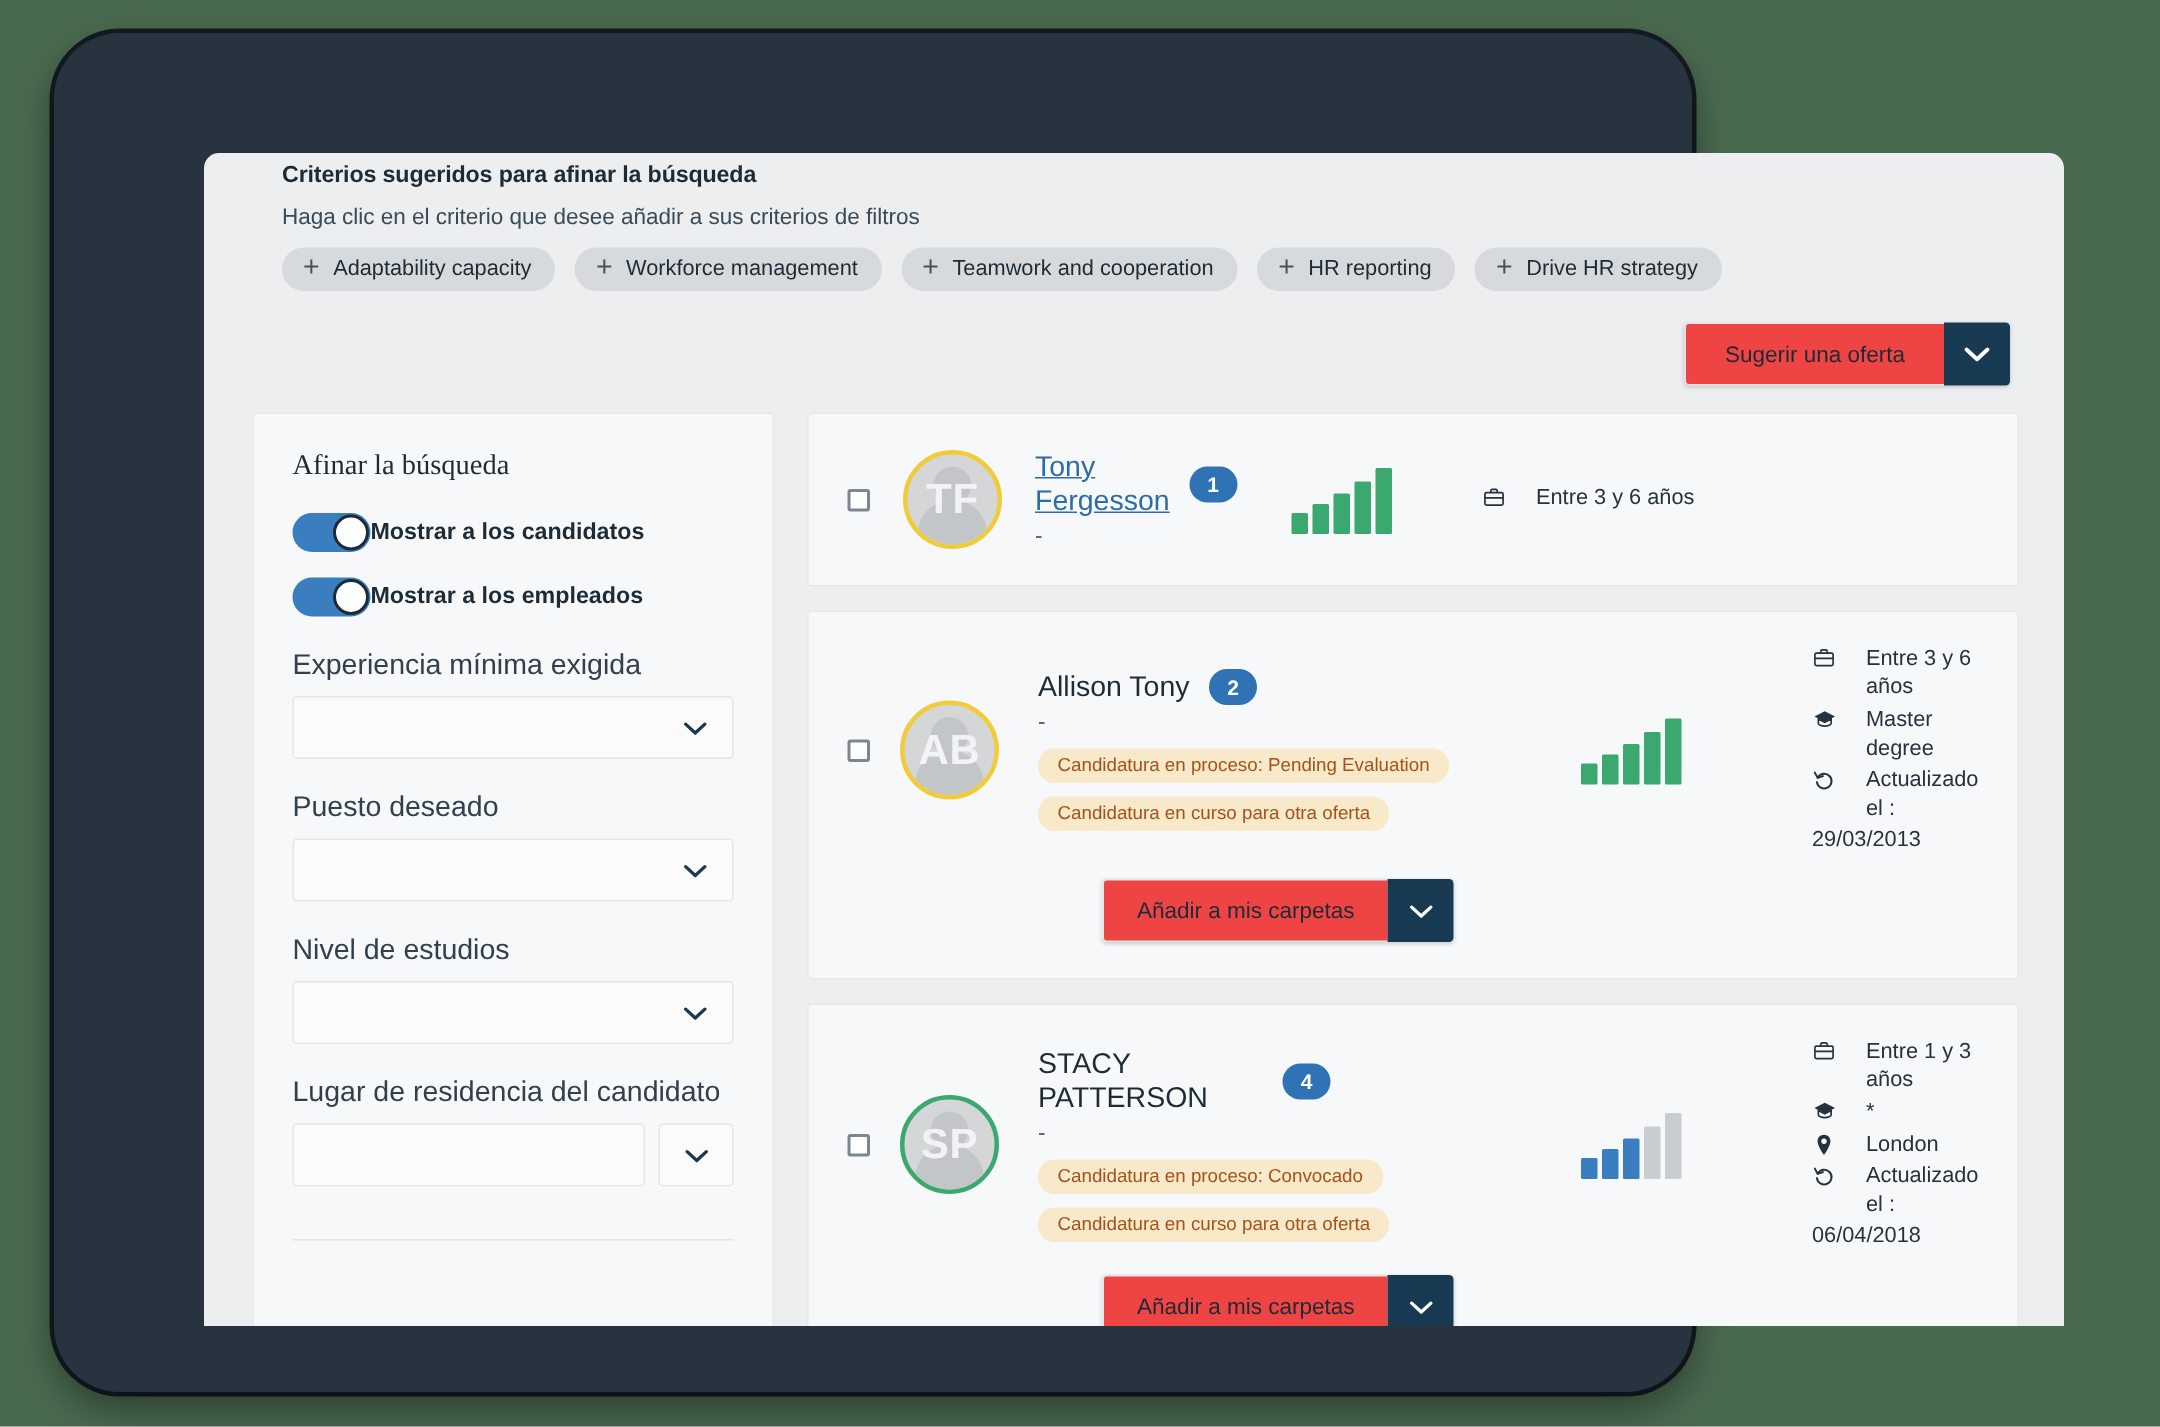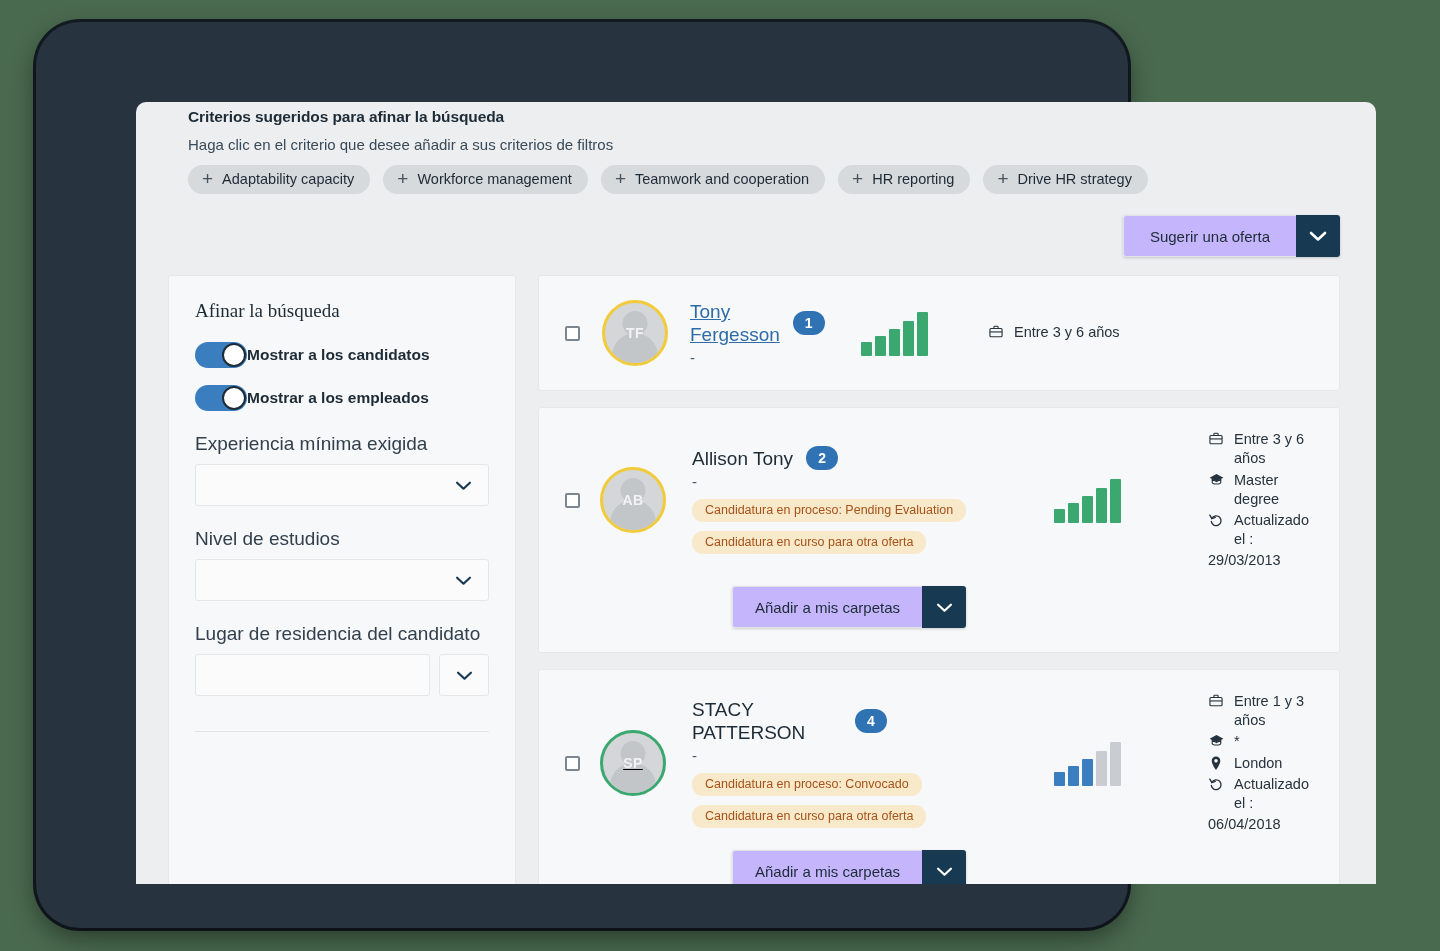--- a/index.html
+++ b/index.html
@@ -58,21 +58,21 @@
   }
 
   
   #suggest-offer-row {
     display: flex; justify-content: flex-end;
     padding-right: 36px; margin-top: 21px;
   }
   .split-btn { display: flex; height: 42px;
     box-shadow: 0 1px 3px rgba(0,0,0,.18); border-radius: 3px; }
   .split-btn .main {
-    background: #c4b5fd; color: #1d2b36;
+    background: #ef4444; color: #1d2b36;
     display: flex; align-items: center; justify-content: center;
     font-size: 15px; padding: 0 26px;
     border: 1px solid #e0e2e5; border-right: none;
     border-radius: 3px 0 0 3px;
     cursor: pointer;
   }
   .split-btn .caret {
     background: #173a52; width: 44px;
     display: flex; align-items: center; justify-content: center;
     border-radius: 0 3px 3px 0; cursor: pointer;
@@ -143,34 +143,34 @@
     background: #fff; border-radius: 2px; flex: 0 0 15px; cursor: pointer;
   }
 
   .avatar {
     width: 66px; height: 66px; border-radius: 50%;
     display: flex; align-items: center; justify-content: center;
     position: relative; overflow: hidden;
     background: #d4d6d8; flex: 0 0 66px;
   }
   .avatar.ring-gold { border: 3px solid #f2cb3b; }
-  .avatar.ring-green { border: 3px solid #3aa86f; text-decoration: underline; }
+  .avatar.ring-green { border: 3px solid #3aa86f; }
   .avatar .silhouette {
     position: absolute; left: 50%; bottom: -14px;
     transform: translateX(-50%);
     width: 46px; height: 44px; border-radius: 23px 23px 0 0;
     background: #c3c6c9;
   }
   .avatar .silhouette-head {
     position: absolute; left: 50%; top: 8px; transform: translateX(-50%);
     width: 25px; height: 25px; border-radius: 50%; background: #c3c6c9;
   }
   .avatar .initials {
     position: relative; z-index: 2;
-    font-size: 14px; font-weight: bold; color: #f2f3f4;
+    font-size: 28px; font-weight: bold; color: #f2f3f4;
     letter-spacing: .5px;
   }
 
   .cand-name {
     font-size: 19px; color: #1d2b36; line-height: 1.22;
   }
   .cand-name.link { color: #2d6ca8; text-decoration: underline; }
   .cand-dash { font-size: 15px; color: #4a5763; margin-top: 3px; }
 
   .num-badge {
@@ -187,21 +187,21 @@
     font-size: 12.5px; border-radius: 11px;
     padding: 4px 13px 5px; margin-top: 9px;
   }
 
   
   .bars { display: flex; align-items: flex-end; gap: 3px; height: 46px; }
   .bars .bar { width: 11px; border-radius: 1px; }
 
   
   .info-list { font-size: 14.5px; color: #26323d; line-height: 1.32; }
-  .info-line { display: flex; align-items: flex-start; gap: 10px; margin-bottom: 2px; }
+  .info-line { display: flex; align-items: flex-start; gap: 20px; margin-bottom: 2px; }
   .info-icon { width: 16px; flex: 0 0 16px; display: flex; justify-content: center;
     padding-top: 2px; }
 
   .folder-btn-row { display: flex; justify-content: center; }
   .folder-btn .main { padding: 0 22px; }
 </style>
 </head>
 <body>
 
 <div id="tablet-frame">
@@ -266,20 +266,28 @@
         <div id="sidebar-fields">
             <div>
               <div class="field-label">Experiencia mínima exigida</div>
               <div class="select-box">
                 <svg width="17" height="11" viewBox="0 0 18 12" fill="none" stroke="#173a52" stroke-width="2.4" stroke-linecap="round" stroke-linejoin="round">
                   <polyline points="2,3 9,9.5 16,3"></polyline>
                 </svg>
               </div>
             </div>
             <div>
+              <div class="field-label">Puesto deseado</div>
+              <div class="select-box">
+                <svg width="17" height="11" viewBox="0 0 18 12" fill="none" stroke="#173a52" stroke-width="2.4" stroke-linecap="round" stroke-linejoin="round">
+                  <polyline points="2,3 9,9.5 16,3"></polyline>
+                </svg>
+              </div>
+            </div>
+            <div>
               <div class="field-label">Nivel de estudios</div>
               <div class="select-box">
                 <svg width="17" height="11" viewBox="0 0 18 12" fill="none" stroke="#173a52" stroke-width="2.4" stroke-linecap="round" stroke-linejoin="round">
                   <polyline points="2,3 9,9.5 16,3"></polyline>
                 </svg>
               </div>
             </div>
             <div>
               <div class="field-label">Lugar de residencia del candidato</div>
               <div class="select-row">

